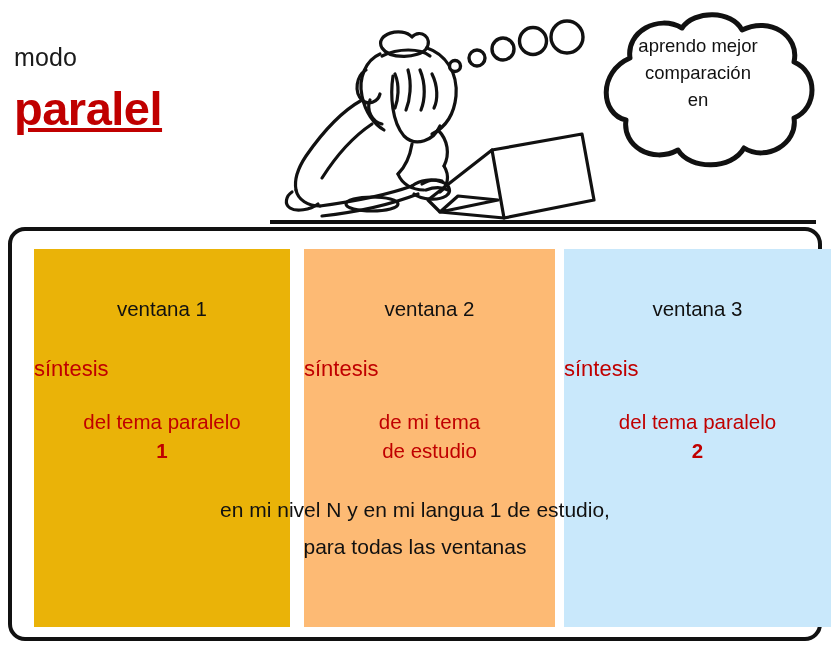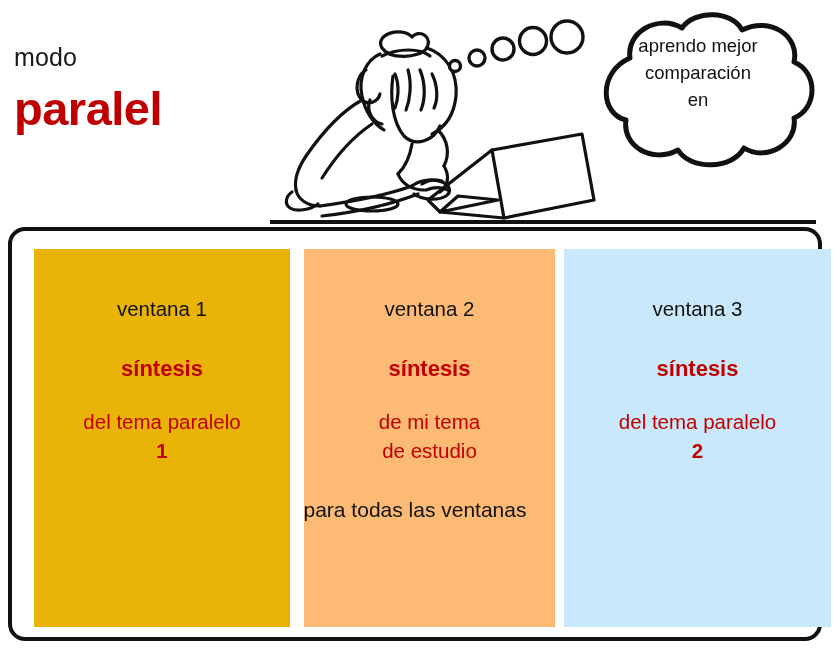--- a/index.html
+++ b/index.html
@@ -33,20 +33,21 @@
     line-height: 1.0;
     letter-spacing: 0.1px;
   }
   #mode-value {
     font-size: 47px;
     font-weight: bold;
     color: #c00000;
     line-height: 1.05;
     margin-top: 14px;
     letter-spacing: -0.5px;
+    text-decoration: underline;
   }
 
   
   #illustration {
     position: absolute;
     left: 262px; top: 4px;
     width: 340px; height: 222px;
   }
   #desk-line {
     position: absolute;
@@ -105,23 +106,23 @@
     left: 0; right: 0;
     top: 48px;
     text-align: center;
     font-size: 20.5px;
     color: #111111;
   }
   .col-synth {
     position: absolute;
     left: 0; right: 0;
     top: 107px;
-    text-align: center;
+    text-align: left;
     font-size: 22px;
-    font-weight: bold;
+    font-weight: normal;
     color: #c00000;
   }
   .col-desc {
     position: absolute;
     left: 0; right: 0;
     top: 158px;
     text-align: center;
     font-size: 20.5px;
     color: #c00000;
     line-height: 1.42;
@@ -262,14 +263,15 @@
       <div class="col-desc">
         <span>del tema paralelo</span><br>
         <span class="num">2</span>
       </div>
     </div>
 
   </div>
 </div>
 
 <div id="footer-note">
+  <span id="footer-line-1">en mi nivel N  y en mi langua 1 de estudio,</span>
   <span id="footer-line-2">para todas las ventanas</span>
 </div>
 
 </body></html>

